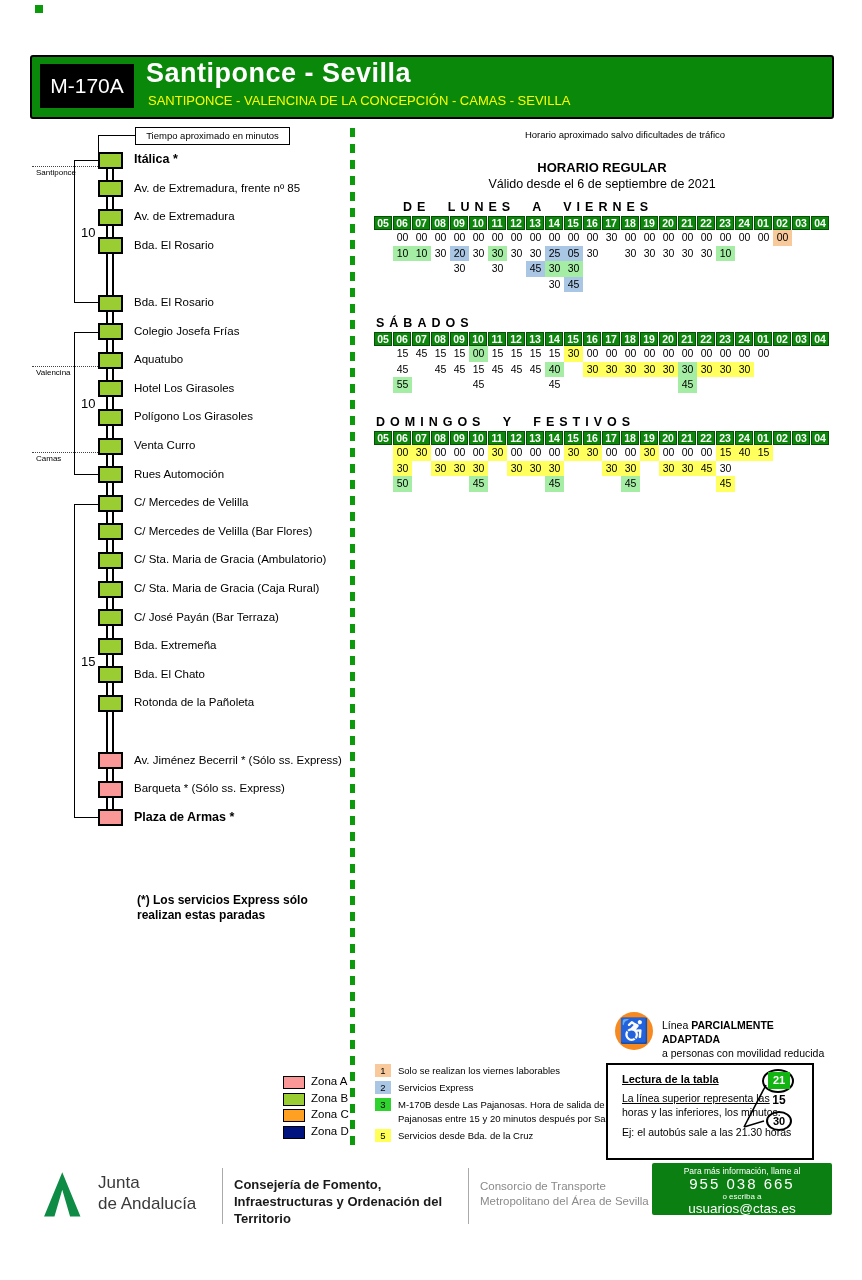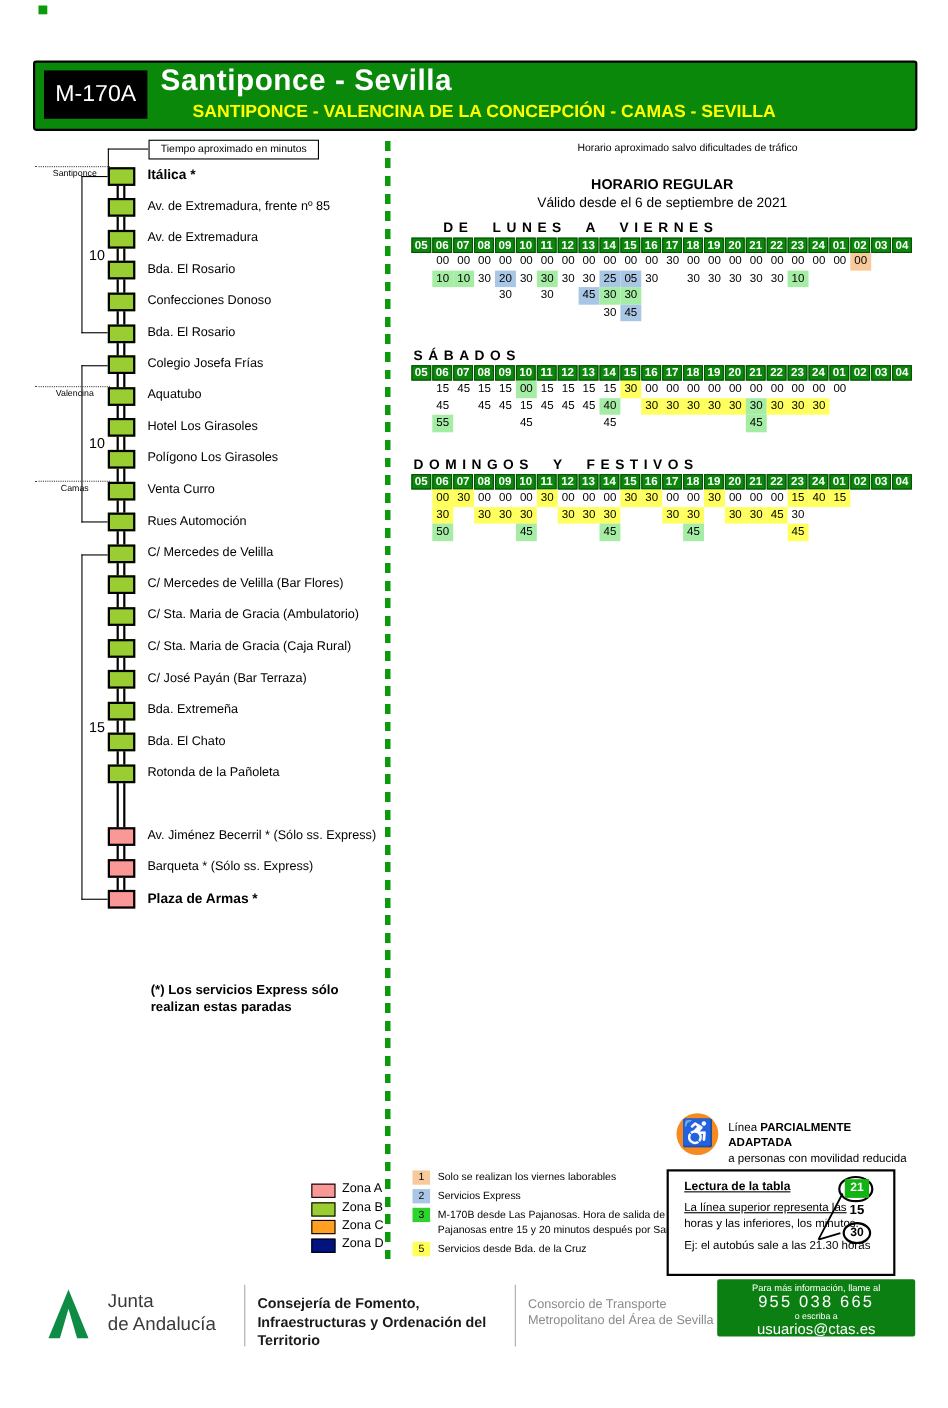--- a/index.html
+++ b/index.html
@@ -6,21 +6,21 @@
   .page{position:relative;width:862px;height:1280px;background:#fff;overflow:hidden;
         font-family:"Liberation Sans", sans-serif;color:#000;}
   .abs{position:absolute;}
 
   
   .corner-mark{left:35px;top:5px;width:8px;height:8px;background:#0a9a0a;}
   .band{left:30px;top:55px;width:800px;height:60px;background:#0a880a;border:2px solid #000;border-radius:3px;}
   .line-code{left:8px;top:7px;width:94px;height:44px;background:#000;color:#fff;font-size:21px;
              text-align:center;line-height:44px;}
   .band-title{left:114px;top:1px;color:#fff;font-size:27px;font-weight:bold;letter-spacing:0.5px;}
-  .band-sub{left:116px;top:36px;color:#ffff00;font-size:16px;font-weight:bold;margin-left:27px;}
+  .band-sub{left:116px;top:36px;color:#ffff00;font-size:13px;font-weight:normal;}
 
   
   .tiempo-box{left:135px;top:127px;width:153px;height:16px;border:1px solid #000;font-size:9.5px;
               text-align:center;line-height:16px;background:#fff;z-index:3;}
   .conn-h{left:98px;top:135px;width:37px;border-top:1px solid #000;}
   .conn-v{left:98px;top:135px;height:26px;border-left:1px solid #000;}
   .traffic-note{left:430px;top:129px;width:390px;text-align:center;font-size:9.5px;}
 
   
   .dashes{left:350px;top:128px;width:5px;height:1022px;
@@ -28,21 +28,21 @@
 
   
   #diagram{left:30px;top:146px;width:325px;height:690px;}
   .route-line{position:absolute;left:76px;top:14px;width:8px;border-left:2px solid #000;
               border-right:2px solid #000;box-sizing:border-box;}
   .stop-row{position:absolute;left:0;width:325px;height:28.6px;}
   .stop-sq{position:absolute;left:68px;top:5.5px;width:25px;height:17px;border:2px solid #000;
            box-sizing:border-box;z-index:2;}
   .stop-label{position:absolute;left:104px;top:7px;font-size:11.5px;white-space:nowrap;}
   .stop-label.bold{font-weight:bold;font-size:12.5px;top:6px;}
-  .region{position:absolute;left:2px;top:5px;width:68px;border-top:1px dotted #444;text-align:center;}
+  .region{position:absolute;left:2px;top:20px;width:68px;border-top:1px dotted #444;}
   .region span{display:block;font-size:8px;padding:1px 0 0 4px;}
   .bracket{position:absolute;left:44px;width:24px;border-left:1.5px solid #000;
            border-top:1.5px solid #000;border-bottom:1.5px solid #000;box-sizing:border-box;}
   .bracket-label{position:absolute;left:3px;top:50%;transform:translateY(-50%);background:#fff;
                  font-size:13px;padding:1px 3px;}
   .express-note{left:137px;top:893px;width:215px;font-weight:bold;font-size:12px;line-height:15px;}
 
   
   #tables{left:374px;top:160px;width:456px;height:340px;}
   .tt-heading{position:absolute;left:0;top:0;width:456px;text-align:center;font-weight:bold;font-size:13px;}
@@ -138,24 +138,20 @@
         <div class="stop-sq" style="background: rgb(154, 205, 50);"></div>
         <div class="stop-label">Av. de Extremadura, frente nº 85</div>
       </div>
       <div class="stop-row" style="top: 57.2px;">
         <div class="stop-sq" style="background: rgb(154, 205, 50);"></div>
         <div class="stop-label">Av. de Extremadura</div>
       </div>
       <div class="stop-row" style="top: 85.8px;">
         <div class="stop-sq" style="background: rgb(154, 205, 50);"></div>
         <div class="stop-label">Bda. El Rosario</div>
-      </div>
-      <div class="stop-row" style="top: 114.4px;">
-        <div class="stop-sq" style="background: rgb(154, 205, 50);"></div>
-        <div class="stop-label">Confecciones Donoso</div>
       </div>
       <div class="stop-row" style="top: 143px;">
         <div class="stop-sq" style="background: rgb(154, 205, 50);"></div>
         <div class="stop-label">Bda. El Rosario</div>
       </div>
       <div class="stop-row" style="top: 171.6px;">
         <div class="stop-sq" style="background: rgb(154, 205, 50);"></div>
         <div class="stop-label">Colegio Josefa Frías</div>
       </div>
       <div class="stop-row" style="top: 200.2px;">

